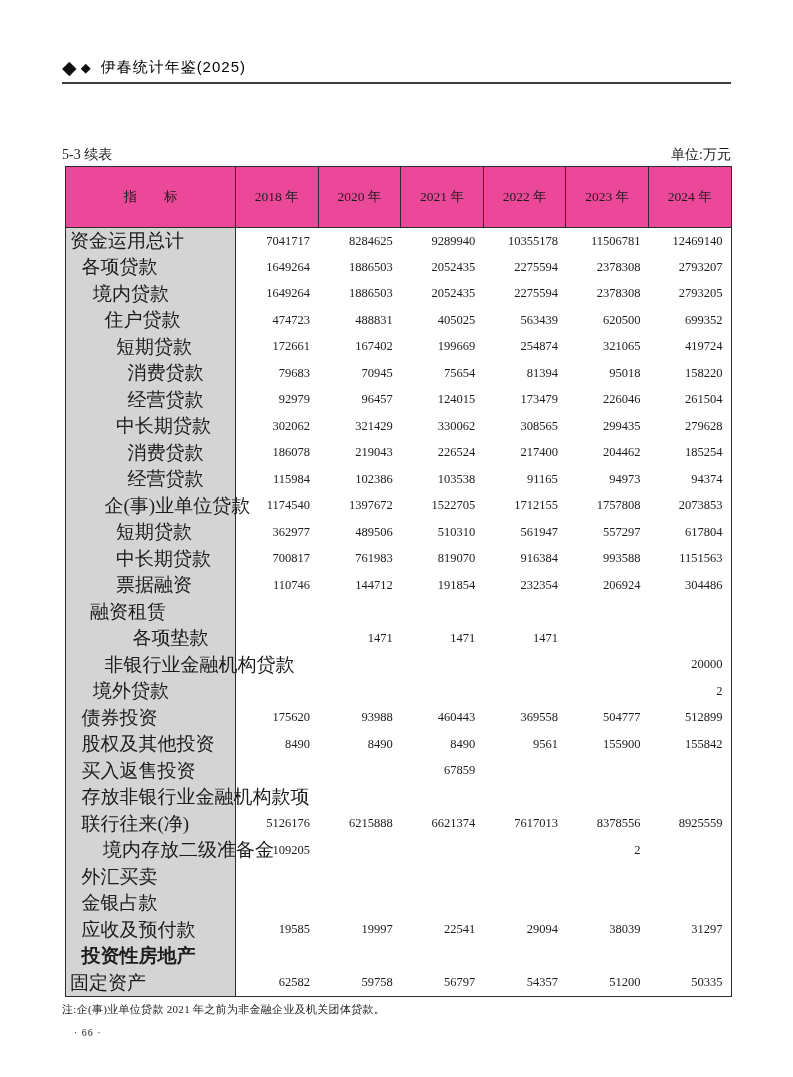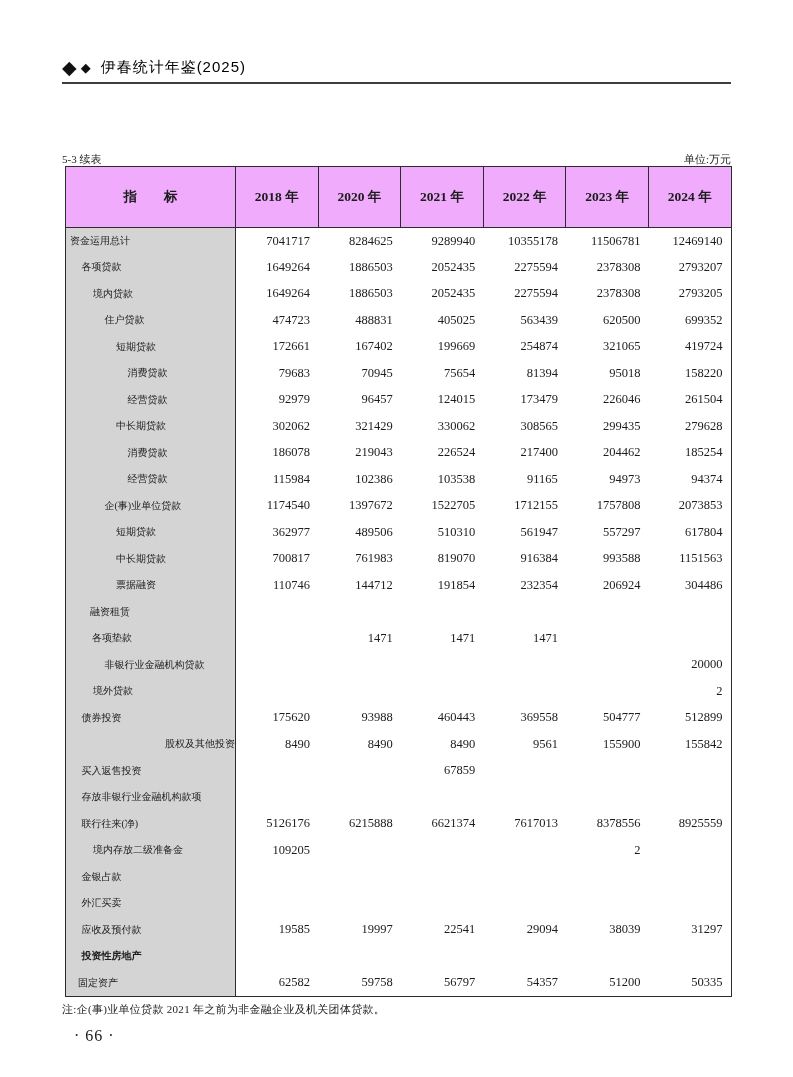--- a/index.html
+++ b/index.html
@@ -22,72 +22,72 @@
     margin-left: 6px; font-size: 15px; color: #000000; letter-spacing: 1px;
     font-family: "Liberation Sans", "DejaVu Sans", sans-serif;
   }
   .header-rule {
     position: absolute; left: 62px; top: 82px; width: 669px; height: 2px;
     background: #3d3d3d;
   }
 
   
   .table-meta {
-    position: absolute; left: 62px; top: 152px; width: 669px;
+    position: absolute; left: 62px; top: 146px; width: 669px;
     display: flex; justify-content: space-between;
-    font-size: 11px;
+    font-size: 14px;
   }
 
   
   .stat-table-wrap { position: absolute; left: 65px; top: 166px; }
   table.stat-table {
     border-collapse: collapse; table-layout: fixed; width: 666px;
     border: 1.5px solid #2c2c2c;
     font-size: 12.5px;
   }
   table.stat-table col.c-ind { width: 170px; }
   table.stat-table col.c-yr  { width: 82.6px; }
 
   table.stat-table thead th {
     height: 61px;
-    background: #f0abfc;
+    background: #ec4899;
     border: 1px solid #2c2c2c;
-    font-weight: bold;
+    font-weight: normal;
     font-size: 13.5px;
     text-align: center;
     vertical-align: middle;
   }
 
   table.stat-table tbody th {
     background: #d4d4d4;
     border-right: 1px solid #2c2c2c;
     font-weight: normal;
     text-align: left;
-    font-size: 10px;
+    font-size: 19px;
     height: 26.5px;
     vertical-align: middle;
     white-space: nowrap;
   }
   table.stat-table tbody td {
     text-align: right;
     padding-right: 8px;
     height: 26.5px;
     vertical-align: middle;
     background: #ffffff;
     font-size: 12.5px;
   }
 
   
   .table-note {
     position: absolute; left: 62px; top: 1002px;
     font-size: 11px; letter-spacing: 0.3px;
   }
   .page-folio {
     position: absolute; left: 74px; top: 1027px;
-    font-size: 16px; letter-spacing: 1px; text-align: center;
+    font-size: 10px; letter-spacing: 1px; text-align: center;
   }
 </style>
 </head>
 <body>
 
 <div class="book-header">
   <span class="diamond-lg">◆</span>
   <span class="diamond-sm">◆</span>
   <span class="book-title">伊春统计年鉴(2025)</span>
 </div>
@@ -250,21 +250,21 @@
         <tr>
           <th style="padding-left: 24px;">融资租赁</th>
           <td></td>
           <td></td>
           <td></td>
           <td></td>
           <td></td>
           <td></td>
         </tr>
         <tr>
-          <th style="padding-left: 26px;">各项垫款</th>
+          <th style="padding-left: 40px; text-align: center;">各项垫款</th>
           <td></td>
           <td>1471</td>
           <td>1471</td>
           <td>1471</td>
           <td></td>
           <td></td>
         </tr>
         <tr>
           <th style="padding-left: 38.5px;">非银行业金融机构贷款</th>
           <td></td>
@@ -286,21 +286,21 @@
         <tr>
           <th style="padding-left: 15.5px;">债券投资</th>
           <td>175620</td>
           <td>93988</td>
           <td>460443</td>
           <td>369558</td>
           <td>504777</td>
           <td>512899</td>
         </tr>
         <tr>
-          <th style="padding-left: 15.5px; text-align: right;">股权及其他投资</th>
+          <th style="padding-left: 15.5px;">股权及其他投资</th>
           <td>8490</td>
           <td>8490</td>
           <td>8490</td>
           <td>9561</td>
           <td>155900</td>
           <td>155842</td>
         </tr>
         <tr>
           <th style="padding-left: 15.5px;">买入返售投资</th>
           <td></td>
@@ -322,39 +322,39 @@
         <tr>
           <th style="padding-left: 15.5px;">联行往来(净)</th>
           <td>5126176</td>
           <td>6215888</td>
           <td>6621374</td>
           <td>7617013</td>
           <td>8378556</td>
           <td>8925559</td>
         </tr>
         <tr>
-          <th style="padding-left: 27px;">境内存放二级准备金</th>
+          <th style="padding-left: 37px;">境内存放二级准备金</th>
           <td>109205</td>
           <td></td>
           <td></td>
           <td></td>
           <td>2</td>
           <td></td>
         </tr>
         <tr>
+          <th style="padding-left: 15.5px;">外汇买卖</th>
+          <td></td>
+          <td></td>
+          <td></td>
+          <td></td>
+          <td></td>
+          <td></td>
+        </tr>
+        <tr>
           <th style="padding-left: 15.5px;">金银占款</th>
-          <td></td>
-          <td></td>
-          <td></td>
-          <td></td>
-          <td></td>
-          <td></td>
-        </tr>
-        <tr>
-          <th style="padding-left: 15.5px;">外汇买卖</th>
           <td></td>
           <td></td>
           <td></td>
           <td></td>
           <td></td>
           <td></td>
         </tr>
         <tr>
           <th style="padding-left: 15.5px;">应收及预付款</th>
           <td>19585</td>
@@ -367,21 +367,21 @@
         <tr>
           <th style="padding-left: 15.5px; font-weight: bold;">投资性房地产</th>
           <td></td>
           <td></td>
           <td></td>
           <td></td>
           <td></td>
           <td></td>
         </tr>
         <tr>
-          <th style="padding-left: 12px;">固定资产</th>
+          <th style="padding-left: 4px;">固定资产</th>
           <td>62582</td>
           <td>59758</td>
           <td>56797</td>
           <td>54357</td>
           <td>51200</td>
           <td>50335</td>
         </tr>
       </tbody>
   </table>
 </div>

